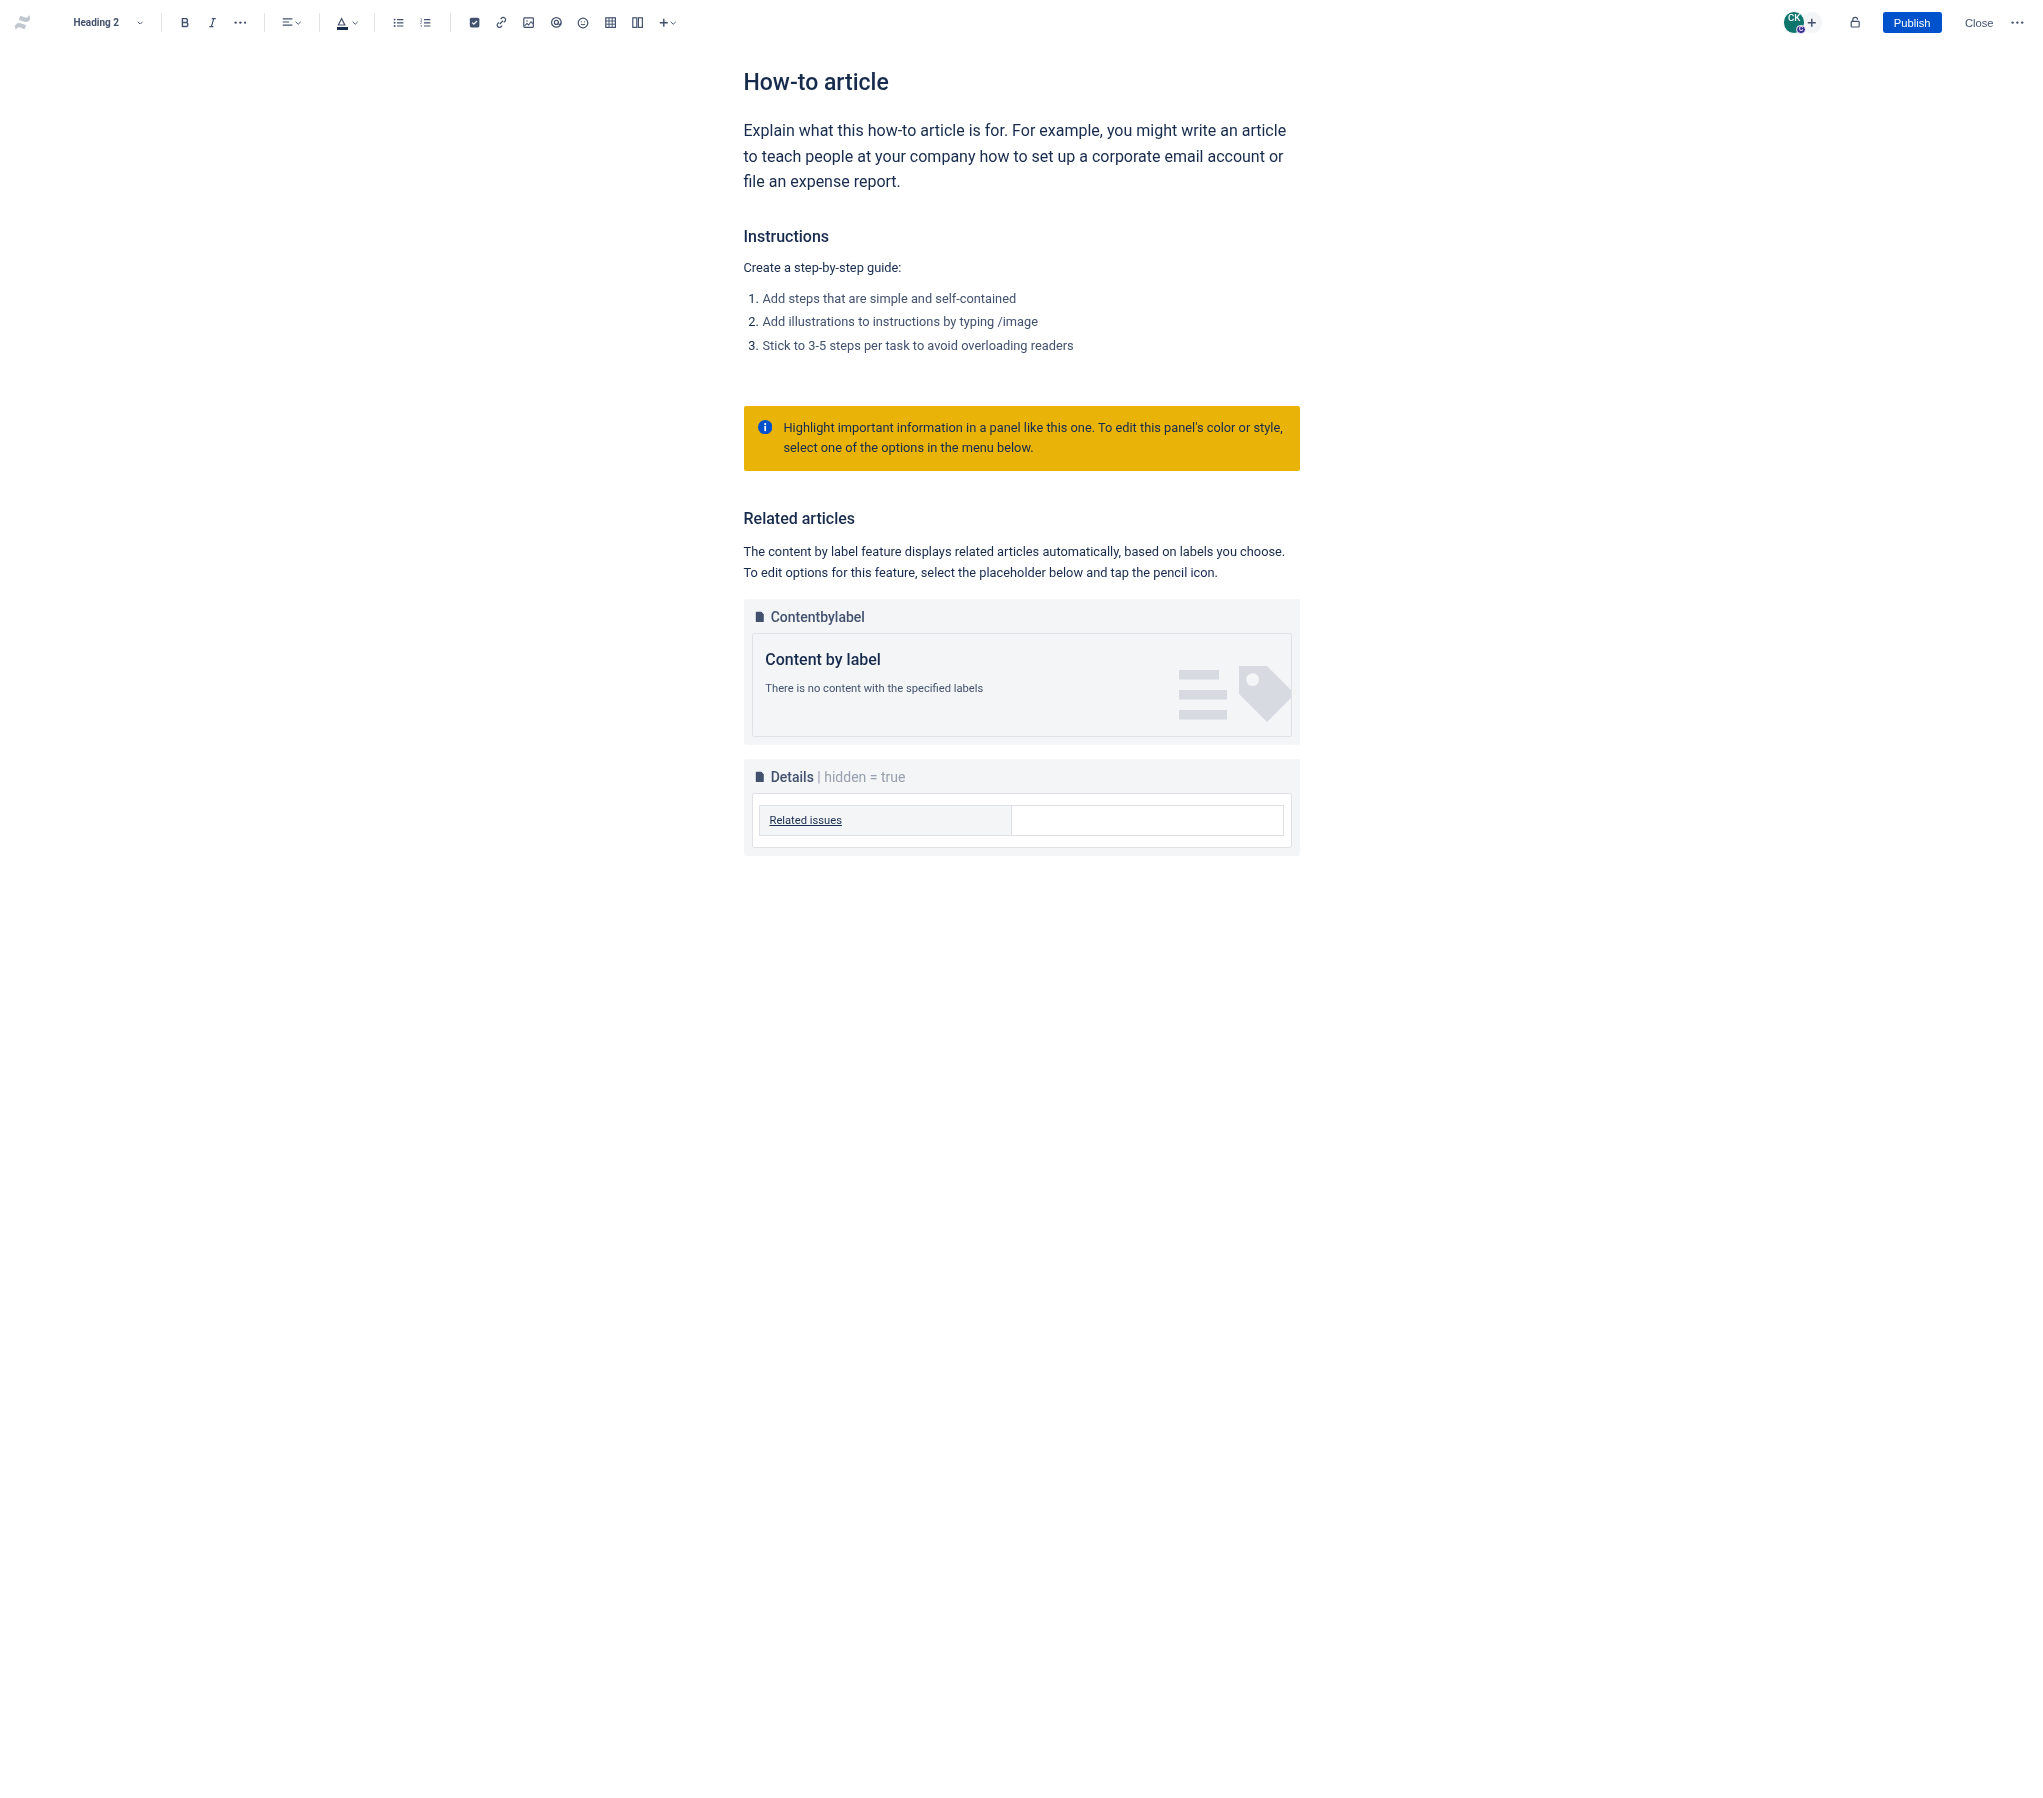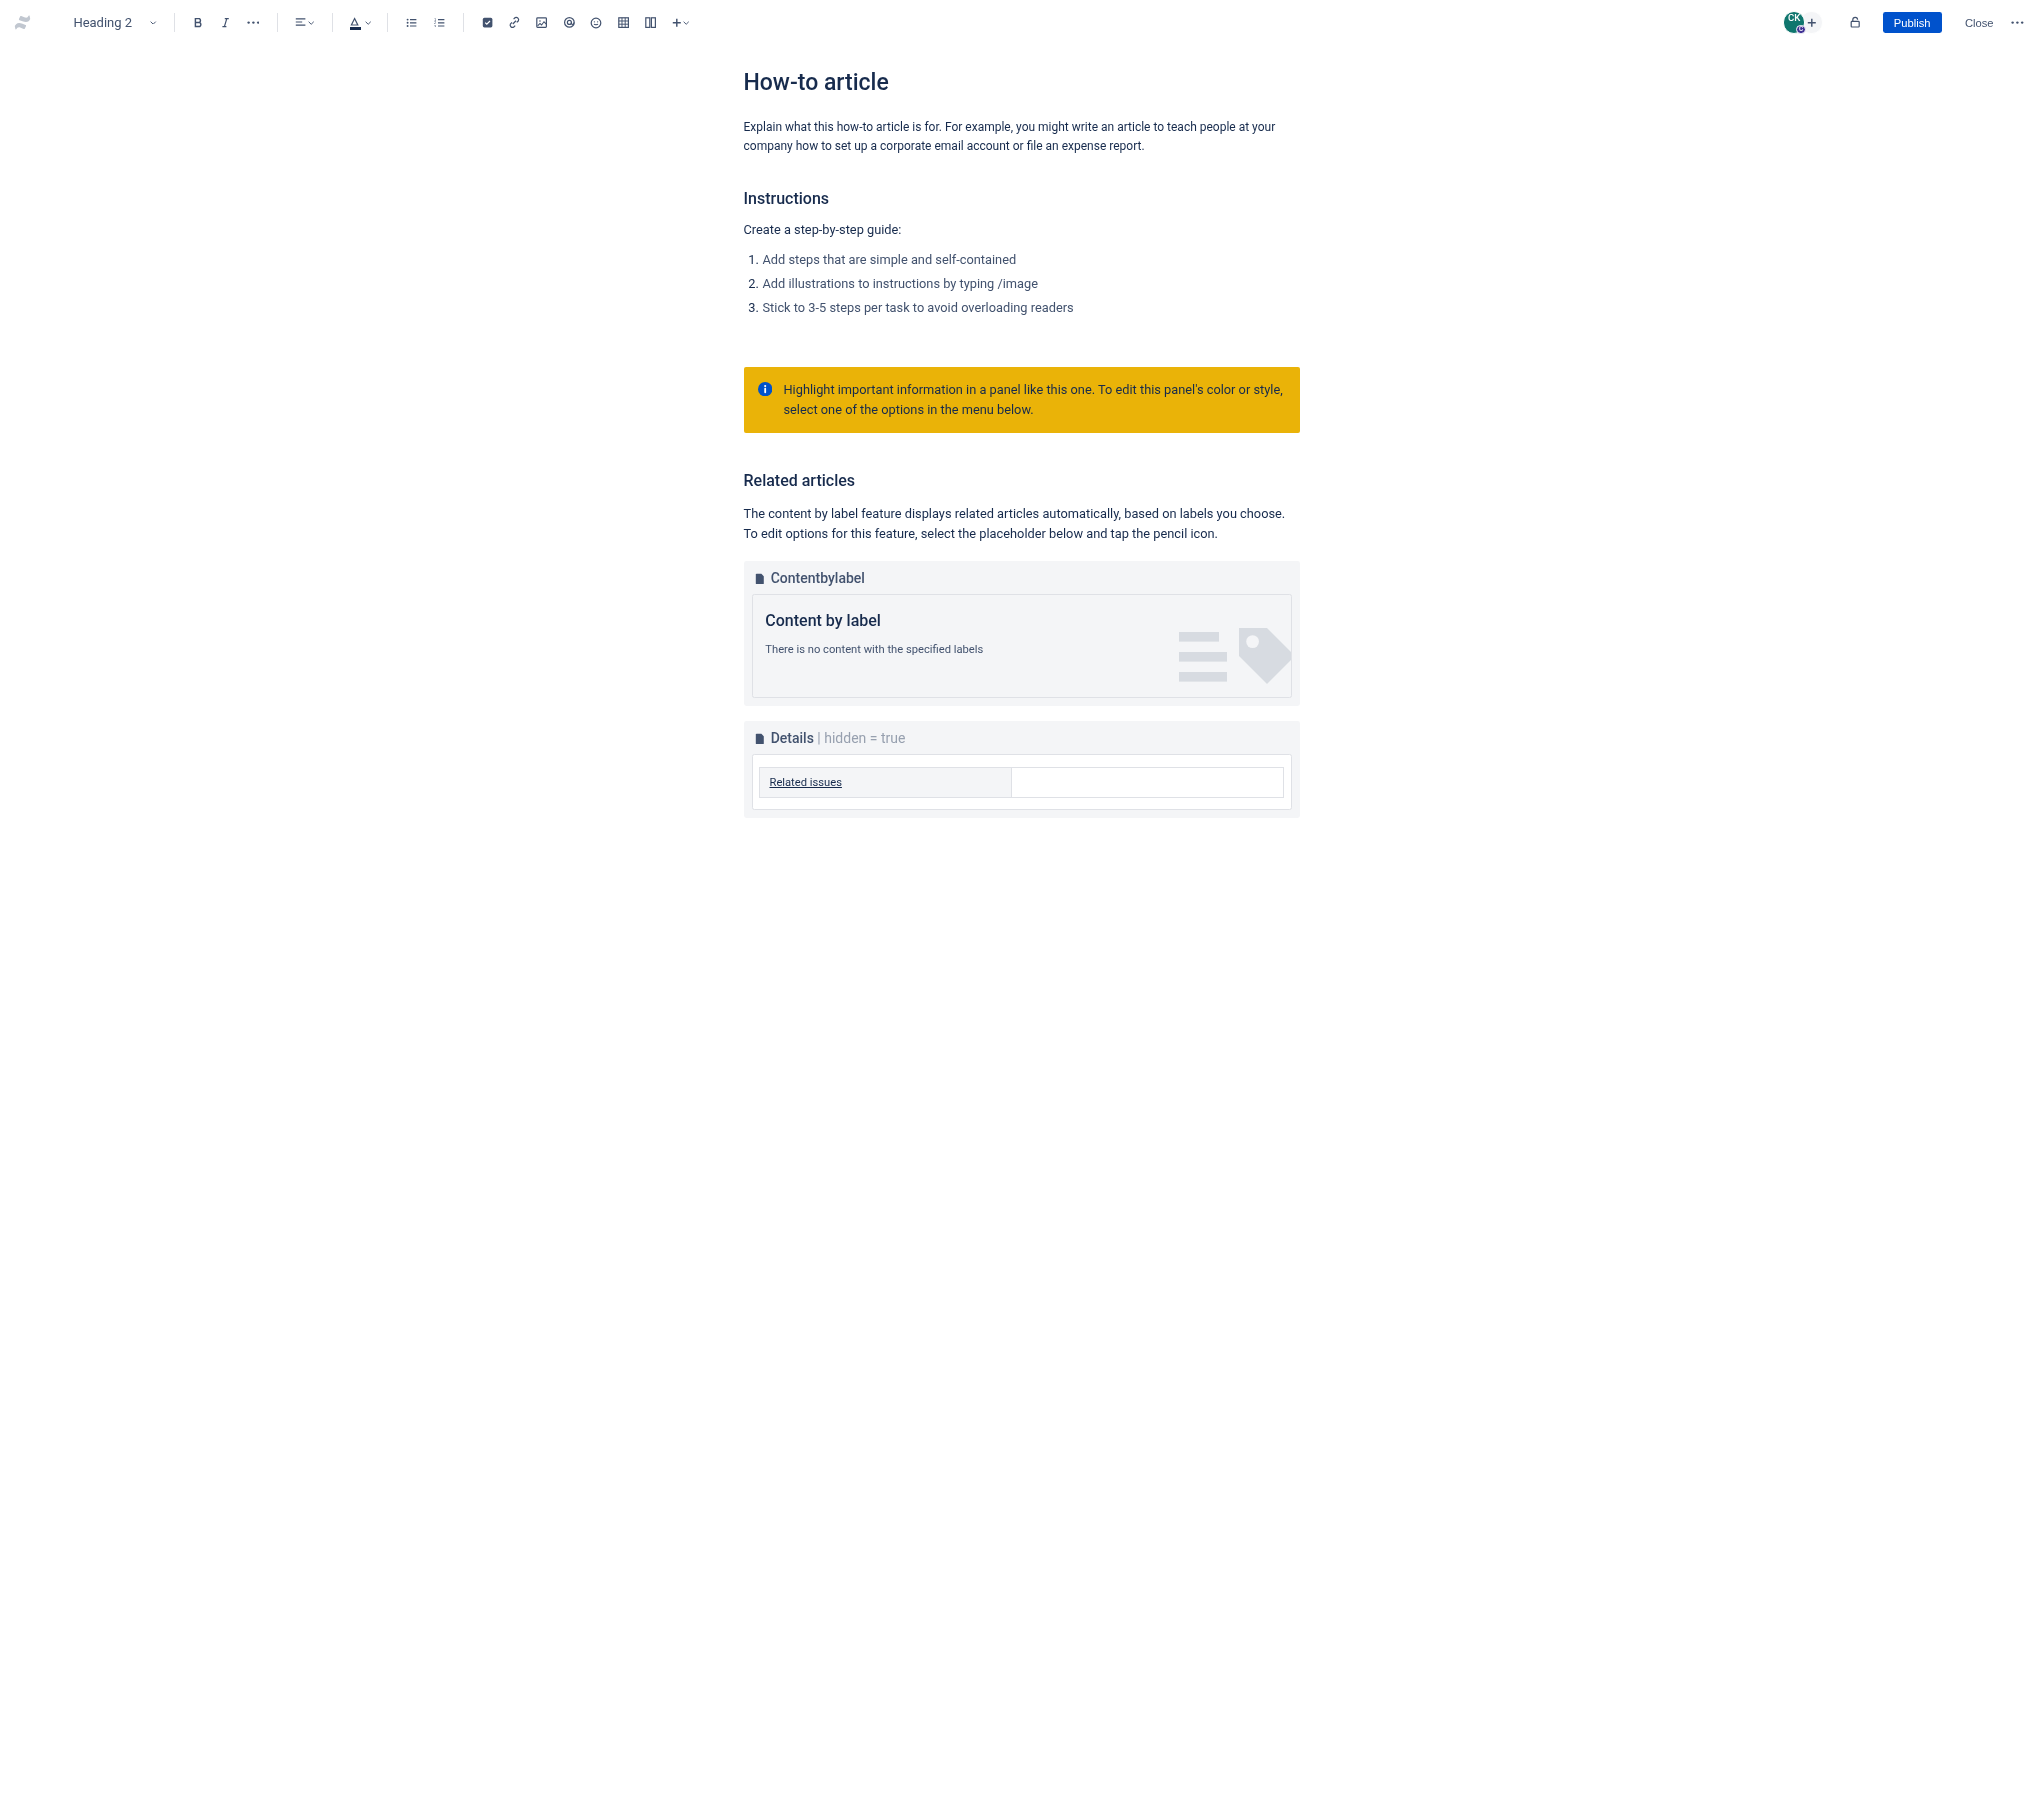--- a/index.html
+++ b/index.html
@@ -30,24 +30,25 @@
       width: 0.8px;
       height: 19px;
       background: #DFE1E6;
       margin: 0 8px;
     }
     .heading-select {
       display: flex;
       align-items: center;
       gap: 18px;
       padding: 3.2px 6.4px;
-      font-size: 13px;
+      font-size: 10px;
       color: #42526E;
       cursor: pointer;
       border-radius: 2.4px;
+      font-weight: bold;
     }
     .tb-btn {
       display: flex;
       align-items: center;
       justify-content: center;
       width: 25.5px;
       height: 25.5px;
       border: none;
       background: transparent;
       cursor: pointer;
@@ -143,21 +144,21 @@
       margin: 24px auto 48px;
       padding: 0 25.5px;
     }
     .page-title {
       font-size: 23px;
       font-weight: 500;
       color: #172B4D;
       margin-bottom: 22.3px;
     }
     .intro {
-      font-size: 12px;
+      font-size: 16px;
       line-height: 1.6;
       color: #172B4D;
       margin-bottom: 32px;
     }
     h2 {
       font-size: 16px;
       font-weight: 500;
       color: #172B4D;
       margin-bottom: 14.4px;
     }

